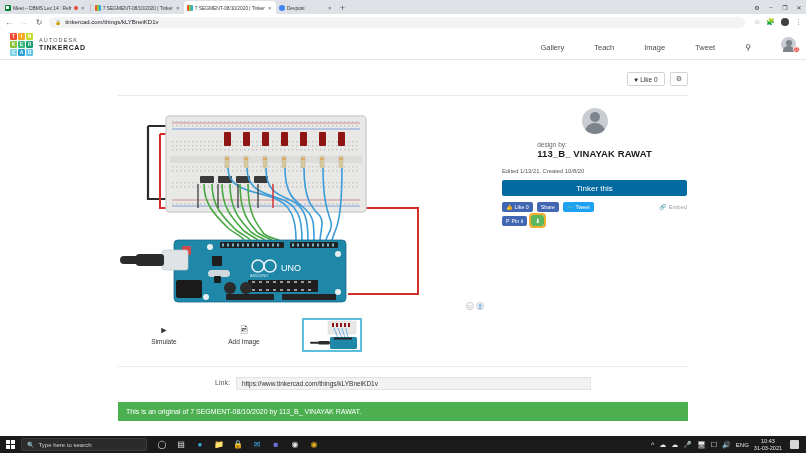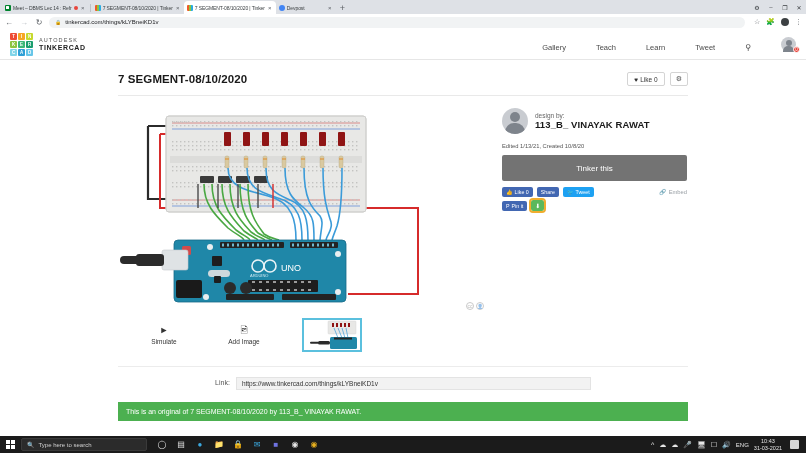--- a/index.html
+++ b/index.html
@@ -119,29 +119,29 @@
     width:355px;height:13px;background:#f2f2f2;border:1px solid #e3e3e3;
     font-size:6.5px;color:#333;padding:2px 5px;display:flex;align-items:center;
   }
 
   .greenbar {
     margin:12px 118px 0 118px; background:#4cb050; color:#fff;
     font-size:7px; padding:6px 8px;
   }
 
   
-  .designby { display:flex; align-items:center; gap:7px; }
+  .designby { display:flex; align-items:center; gap:7px;flex-direction:column; }
   .av-lg { width:26px;height:26px;border-radius:50%;background:#c9ccd1;position:relative;overflow:hidden;flex:0 0 26px;}
   .av-lg::before{content:"";position:absolute;top:4px;left:8px;width:10px;height:10px;border-radius:50%;background:#7e848c;}
   .av-lg::after{content:"";position:absolute;bottom:0;left:3px;width:20px;height:11px;border-radius:9px 9px 0 0;background:#7e848c;}
   .db-label{ font-size:6.5px;color:#666; }
   .db-name{ font-size:9.5px;font-weight:bold;color:#1a1a1a; letter-spacing:.1px;}
   .editedline{ font-size:5.8px;color:#555;margin-top:9px;}
   .tinkerthis{
-    margin-top:6px;width:100%;height:26px;background:#737373;color:#fff;
+    margin-top:6px;width:100%;height:16px;background:#0369a1;color:#fff;
     border:none;border-radius:2px;font-size:8px;display:flex;align-items:center;justify-content:center;
   }
   .socialrow{ display:flex;align-items:center;gap:4px;margin-top:6px;}
   .sbtn{ background:#4267b2;color:#fff;font-size:5.3px;border-radius:2px;padding:2px 4px;display:flex;align-items:center;gap:2px;}
   .sbtn.tw{ background:#1da1f2; }
   .sbtn.pin{ background:#4267b2; }
   .embed{ margin-left:auto;font-size:5.8px;color:#9aa0a6;display:flex;align-items:center;gap:2px;}
   .socialrow2{ display:flex;align-items:center;gap:4px;margin-top:3px;}
   .dlbtn{
     background:#5cb85c;color:#fff;font-size:6px;border-radius:2px;padding:2px 4px;
@@ -241,32 +241,31 @@
         </div>
         <div class="brand">
           <div class="autodesk">AUTODESK</div>
           <div class="tinkercad">TINKERCAD</div>
         </div>
       </div>
 
       <div class="nav">
         <a href="#">Gallery</a>
         <a href="#">Teach</a>
-        <a href="#">Learn</a>
+        <a href="#">Image</a>
         <a href="#">Tweet</a>
         <span class="srch">⚲</span>
         <div class="av-wrap">
           <div class="av"></div>
           <div class="badge">0</div>
         </div>
       </div>
     </div>
 
     <div class="titlebar">
-      <div class="page-title">7 SEGMENT-08/10/2020</div>
       <div class="title-actions">
         <div class="btn-like">
           <span>♥</span>
           <span>Like</span>
           <span>0</span>
         </div>
         <div class="btn-gear">⚙</div>
       </div>
     </div>
 

